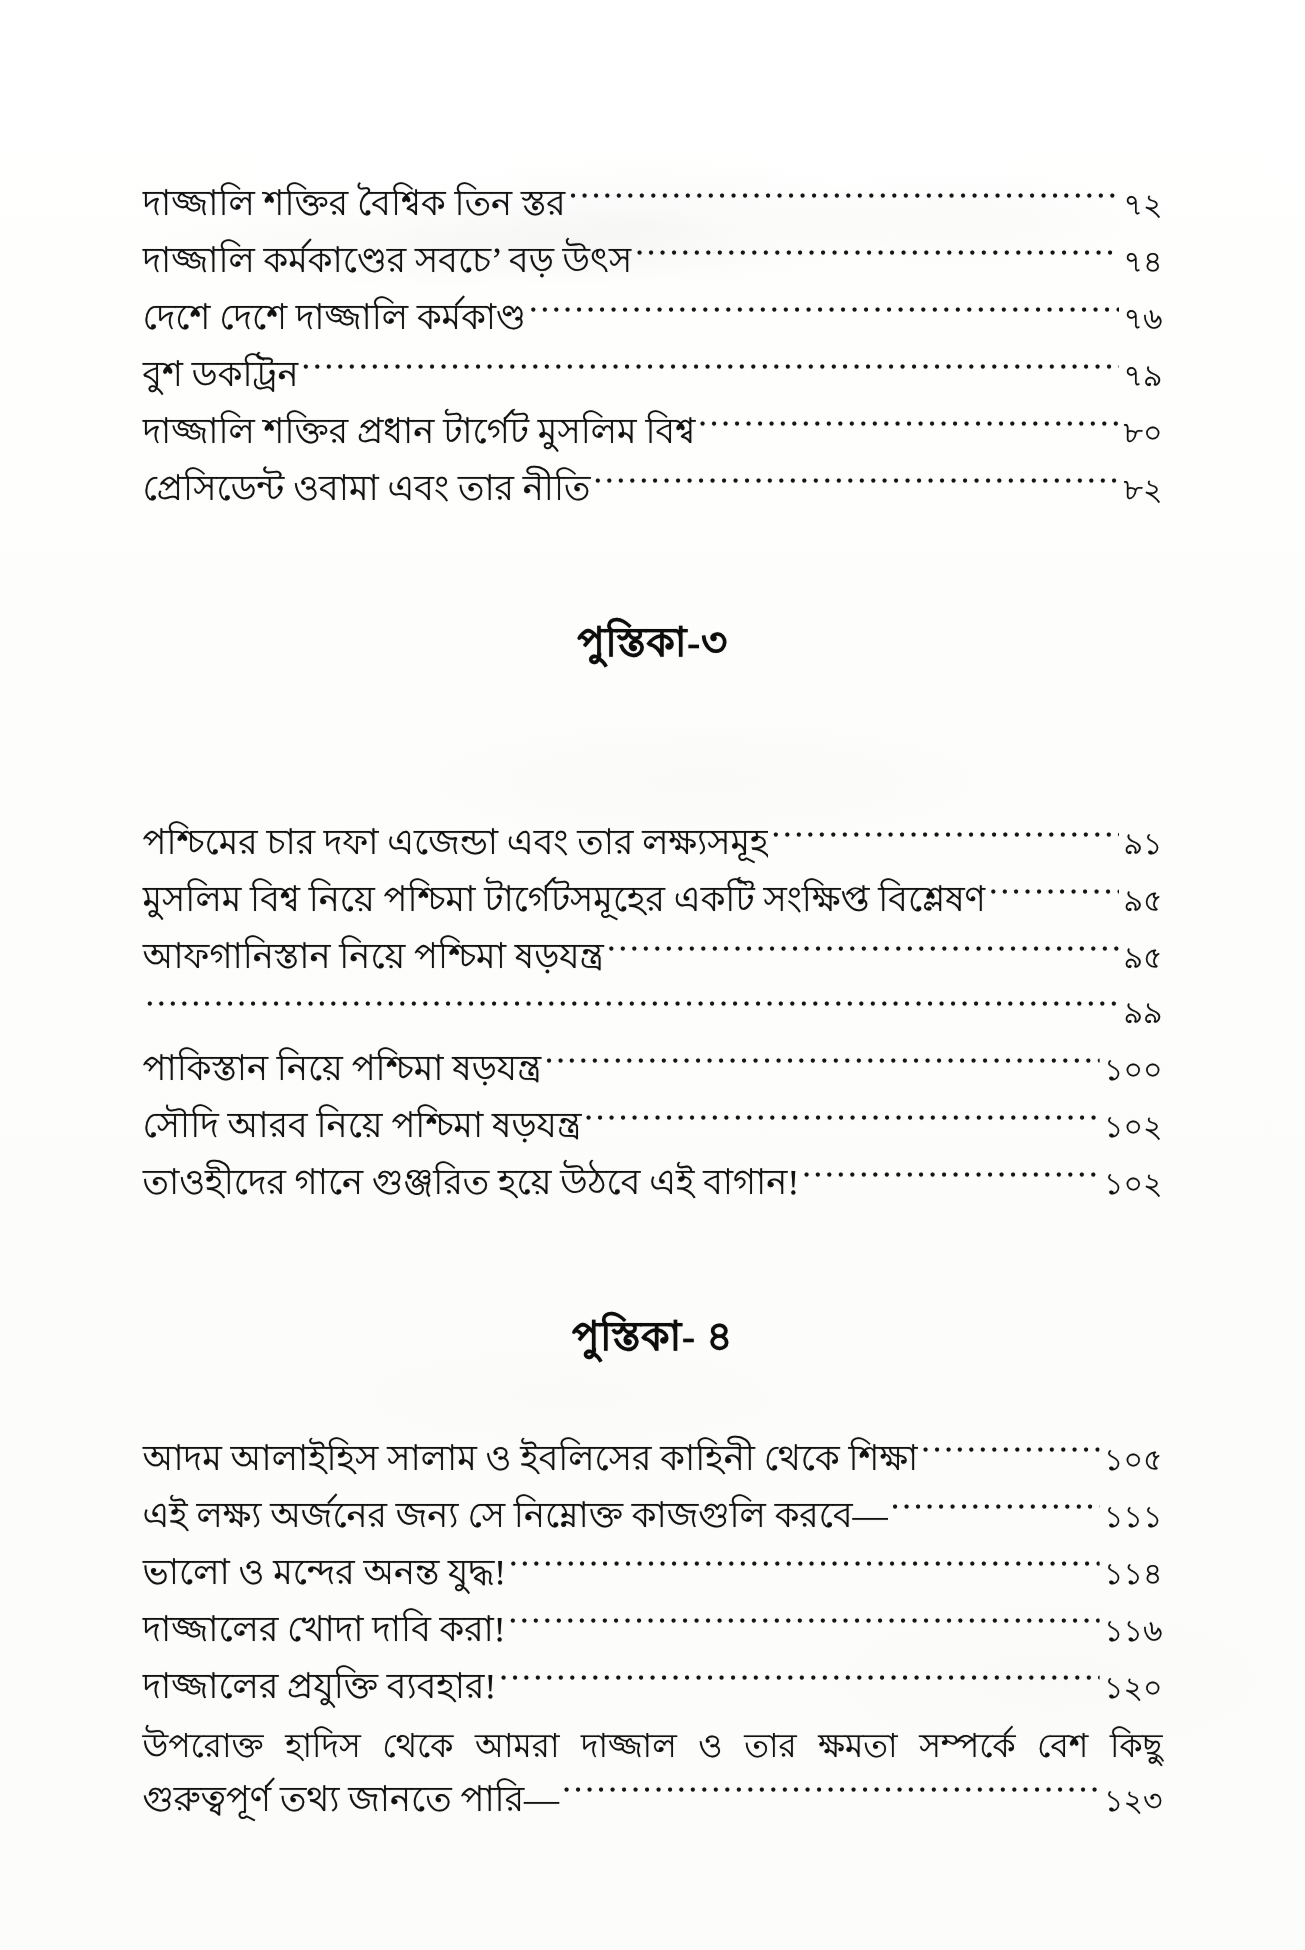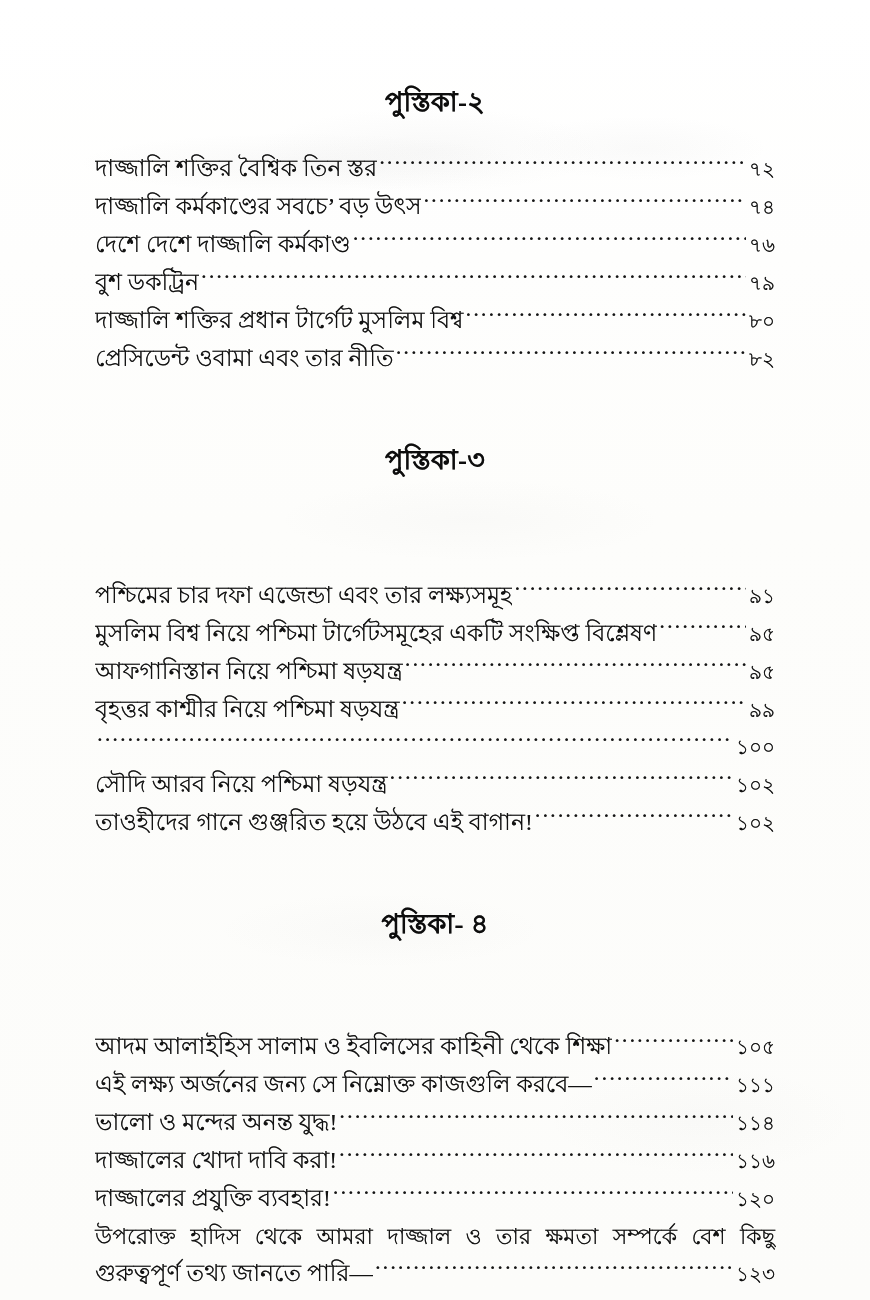--- a/index.html
+++ b/index.html
@@ -126,31 +126,30 @@
   }
 
   
   .sec-1 { padding-top: 86px; }
   .sec-1 .toc-list { margin-top: 32px; }
 
   .sec-2 { padding-top: 66px; }
   .sec-2 .toc-list { margin-top: 100px; }
 
   .sec-3 { padding-top: 66px; }
-  .sec-3 .toc-list { margin-top: 88px; }
+  .sec-3 .toc-list { margin-top: 47px; }
 </style>
 </head>
 <body>
 
 <div class="paper-texture"></div>
 
 <div class="page">
 
   <section class="section sec-1">
-    <h2 class="section-heading">পুস্তিকা-২</h2>
 
     <ul class="toc-list">
       <li class="toc-entry">
         <span class="entry-title">দাজ্জালি শক্তির বৈশ্বিক তিন স্তর</span>
         <span class="entry-leader"></span>
         <span class="entry-page">৭২</span>
       </li>
       <li class="toc-entry">
         <span class="entry-title">দাজ্জালি কর্মকাণ্ডের সবচে’ বড় উৎস</span>
         <span class="entry-leader"></span>
@@ -192,25 +191,25 @@
         <span class="entry-title">মুসলিম বিশ্ব নিয়ে পশ্চিমা টার্গেটসমূহের একটি সংক্ষিপ্ত বিশ্লেষণ</span>
         <span class="entry-leader"></span>
         <span class="entry-page">৯৫</span>
       </li>
       <li class="toc-entry">
         <span class="entry-title">আফগানিস্তান নিয়ে পশ্চিমা ষড়যন্ত্র</span>
         <span class="entry-leader"></span>
         <span class="entry-page">৯৫</span>
       </li>
       <li class="toc-entry">
-        <span class="entry-title">বৃহত্তর কাশ্মীর নিয়ে পশ্চিমা ষড়যন্ত্র</span>
         <span class="entry-leader"></span>
         <span class="entry-page">৯৯</span>
       </li>
       <li class="toc-entry">
+        <span class="entry-title">পাকিস্তান নিয়ে পশ্চিমা ষড়যন্ত্র</span>
         <span class="entry-leader"></span>
         <span class="entry-page">১০০</span>
       </li>
       <li class="toc-entry">
         <span class="entry-title">সৌদি আরব নিয়ে পশ্চিমা ষড়যন্ত্র</span>
         <span class="entry-leader"></span>
         <span class="entry-page">১০২</span>
       </li>
       <li class="toc-entry">
         <span class="entry-title">তাওহীদের গানে গুঞ্জরিত হয়ে উঠবে এই বাগান!</span>

